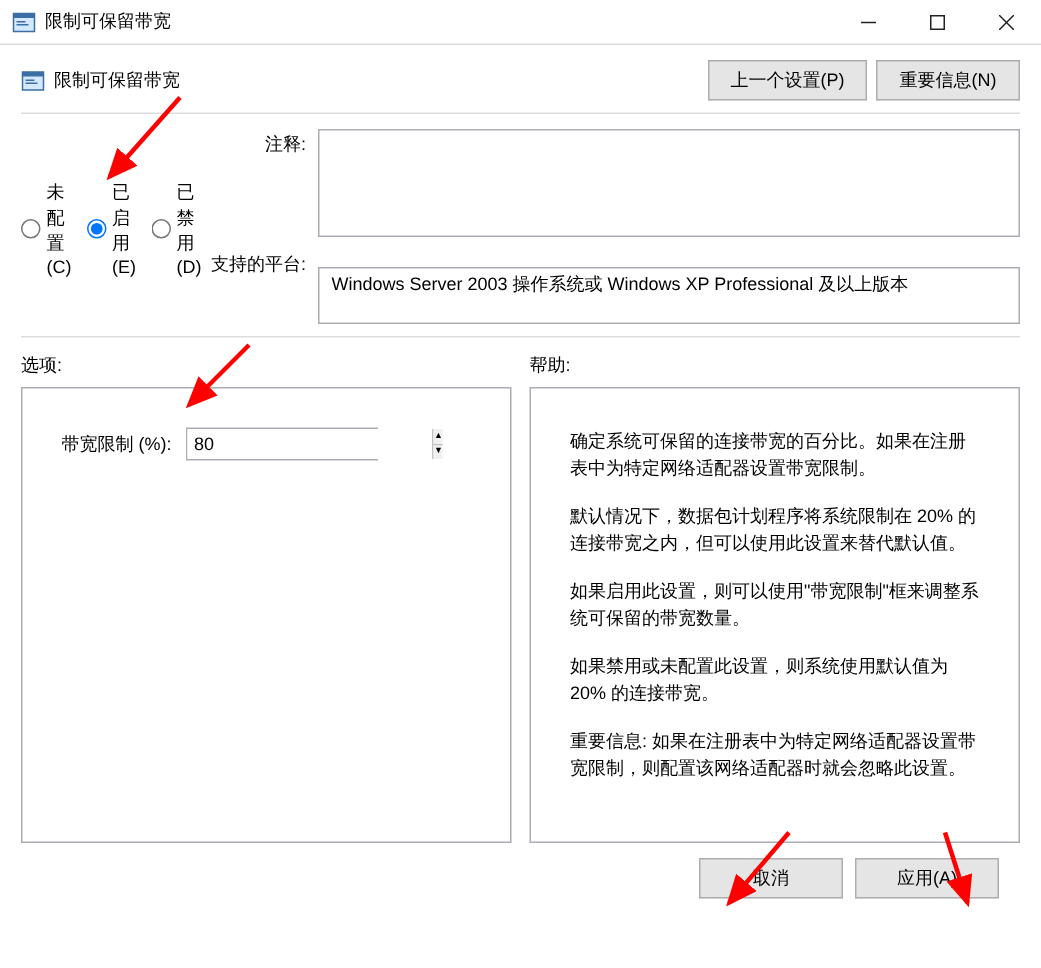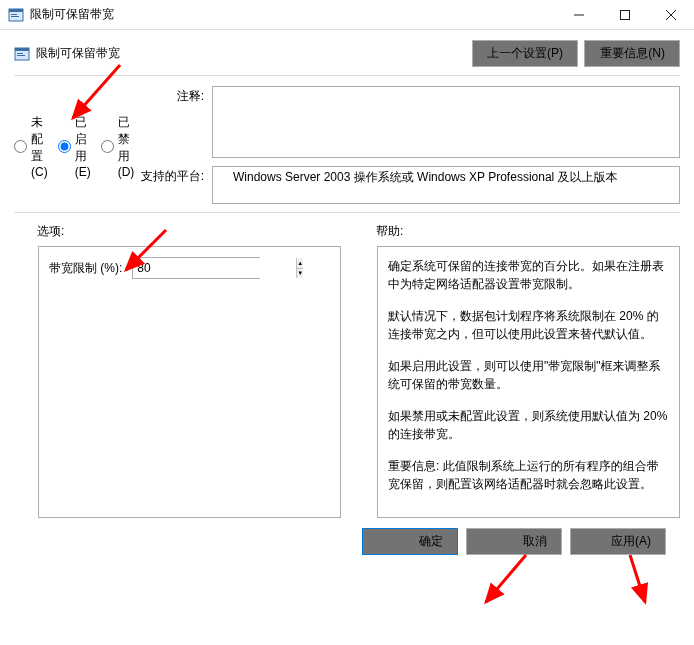--- a/index.html
+++ b/index.html
@@ -38,27 +38,27 @@
       padding: 10px 14px;
     }
     .header-row {
       display: flex;
       align-items: center;
       gap: 6px;
       margin-bottom: 4px;
     }
     .header-row .spacer { flex: 1; }
     .win-button {
-      background: #737373;
+      background: #e5e5e5;
       border: 1px solid #adadad;
       padding: 4px 14px;
       font-size: 12px;
       font-family: inherit;
       min-width: 96px;
-      text-align: right;
+      text-align: center;
     }
     .win-button.primary { border-color: #0078d7; }
     hr.sep {
       border: none;
       border-top: 1px solid #ddd;
       margin: 8px 0 10px 0;
     }
     .config-row {
       display: flex;
       gap: 10px;
@@ -100,45 +100,44 @@
       font-family: inherit;
       font-size: 12px;
       resize: none;
       overflow-y: scroll;
     }
     .platform-box {
       flex: 1;
       height: 38px;
       border: 1px solid #abadb3;
       background: #fff;
-      padding: 2px 20px;
+      padding: 2px 8px;
       overflow-y: scroll;
+      margin-top: 12px;
     }
     .columns {
       display: flex;
       gap: 12px;
       margin-top: 6px;
     }
     .col-left, .col-right {
       flex: 1;
       display: flex;
       flex-direction: column;
     }
     .col-title {
       margin-bottom: 6px;
-      margin-left: 23px;
     }
     .panel {
       border: 1px solid #abadb3;
       flex: 1;
-      padding: 10px;
+      padding: 26px;
       height: 344px;
       overflow-y: auto;
       background: #fff;
-      margin-left: 24px;
     }
     .spinner-row {
       display: flex;
       align-items: center;
       gap: 10px;
     }
     .spinner {
       display: flex;
       border: 1px solid #abadb3;
       width: 128px;
@@ -280,27 +279,26 @@
         </div>
       </div>
     </div>
     <div class="col-right">
       <div class="col-title">帮助:</div>
       <div class="panel help-text">
         <p>确定系统可保留的连接带宽的百分比。如果在注册表中为特定网络适配器设置带宽限制。</p>
         <p>默认情况下，数据包计划程序将系统限制在 20% 的连接带宽之内，但可以使用此设置来替代默认值。</p>
         <p>如果启用此设置，则可以使用"带宽限制"框来调整系统可保留的带宽数量。</p>
         <p>如果禁用或未配置此设置，则系统使用默认值为 20% 的连接带宽。</p>
-        <p>重要信息: 此值限制系统上运行的所有程序的组合带宽保留，则配置该网络适配器时就会忽略此设置。</p>
+        <p>重要信息: 如果在注册表中为特定网络适配器设置带宽限制，则配置该网络适配器时就会忽略此设置。</p>
       </div>
     </div>
   </div>
 
   <div class="footer">
-    <button class="win-button primary">确定</button>
     <button class="win-button">取消</button>
     <button class="win-button">应用(A)</button>
   </div>
 </div>
 
 <svg class="arrow" style="left:65px; top:60px;" width="60" height="70">
   <defs>
       <marker id="ah1" markerWidth="8" markerHeight="8" refX="6" refY="3" orient="auto">
         <polygon points="0,0 7,3 0,6" fill="#ff0000"></polygon>
       </marker>

